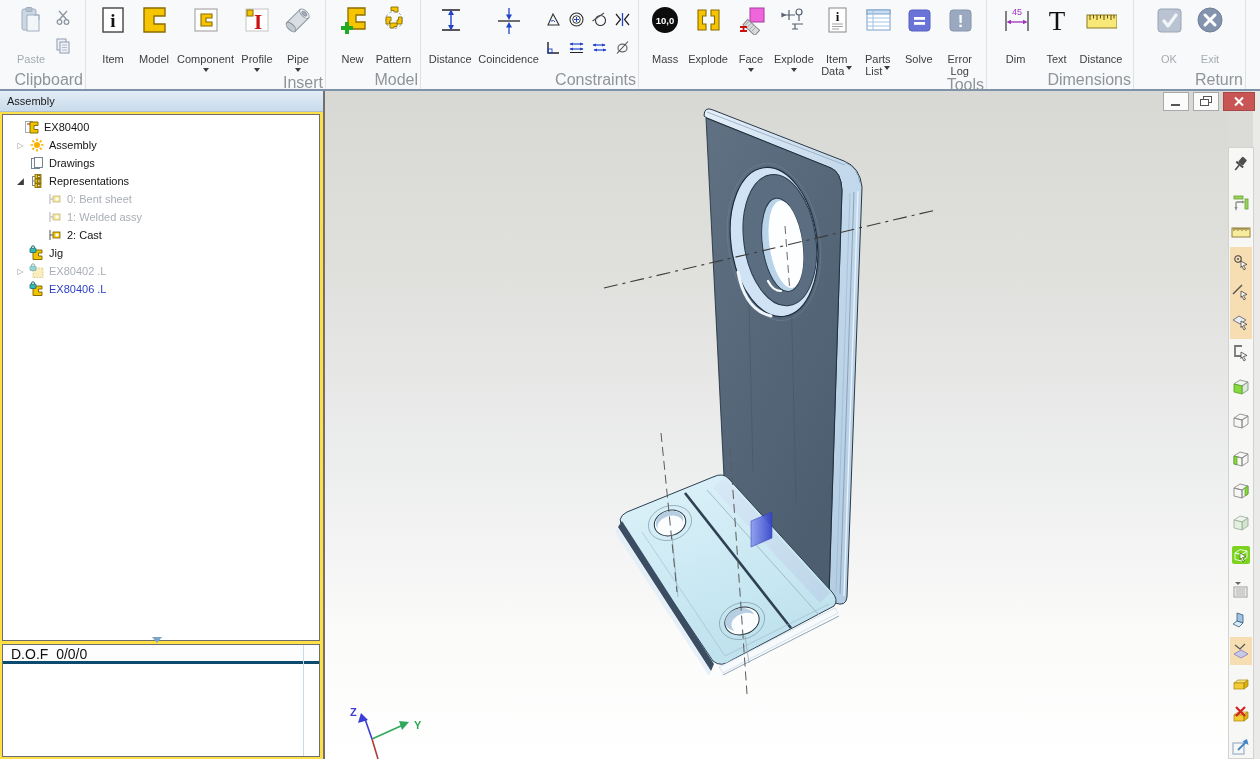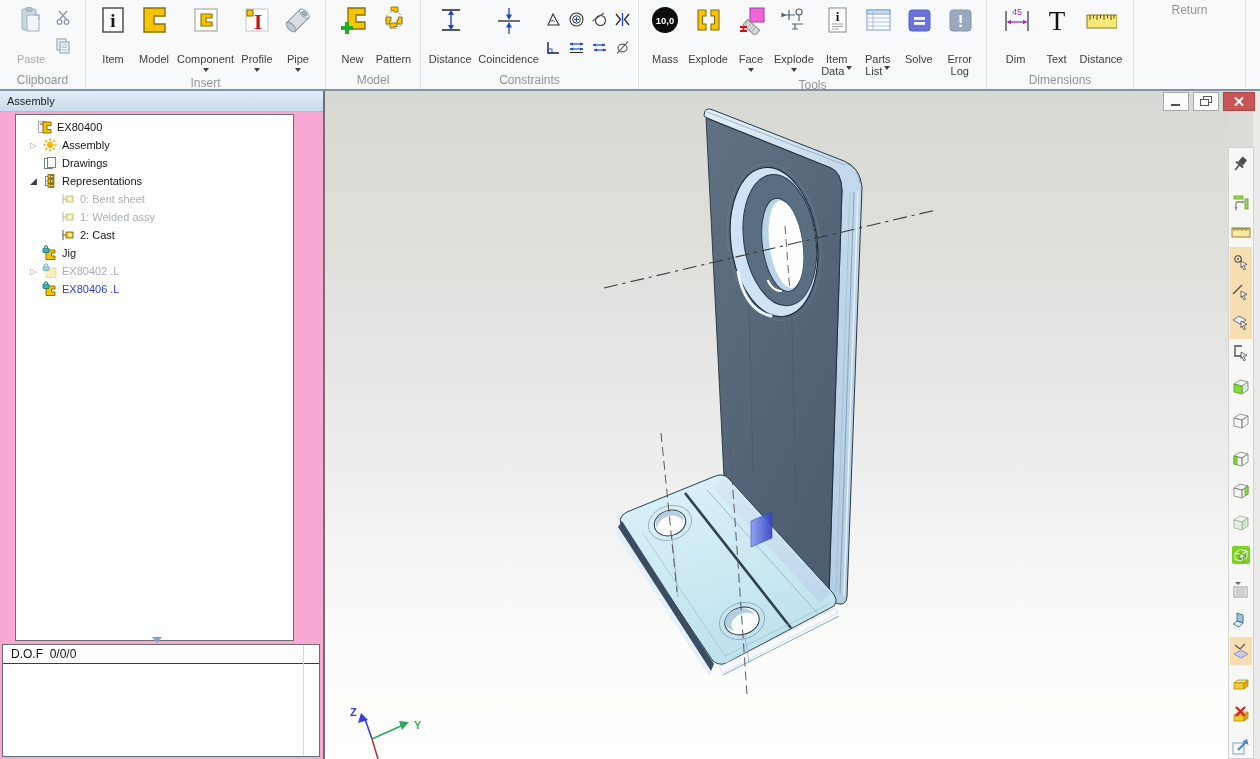--- a/index.html
+++ b/index.html
@@ -2,44 +2,44 @@
 <html><head>
 <meta charset="utf-8">
 <style>
   *{margin:0;padding:0;box-sizing:border-box}
   html,body{width:1260px;height:759px;overflow:hidden;font-family:"Liberation Sans",sans-serif;background:#fff;user-select:none}
   
   .ribbon{position:absolute;top:0;left:0;width:1260px;height:91px;background:#f8f9fa;border-bottom:2px solid #7e93aa;display:flex}
   .rgroup{height:100%;border-right:1px solid #dfe2e5;display:flex;flex-direction:column;padding:3px 2px 0}
   .rgroup:last-child{border-right:none}
   .rbody{flex:1;display:flex;align-items:flex-start;justify-content:center;gap:1px}
-  .rname{font-size:12px;color:#8f9499;text-align:center;height:16px;line-height:14px}
+  .rname{font-size:16px;color:#8f9499;text-align:right;height:16px;line-height:14px}
   .rbtn{display:flex;flex-direction:column;align-items:center;min-width:40px;padding:1px 2px;color:#3d3d3d;font-size:11px}
   .rbtn .icn{width:32px;height:32px;display:flex;align-items:center;justify-content:center}
   .rbtn .lbl{text-align:center;line-height:12px;margin-top:17px;white-space:nowrap}
   .rbtn .lbl.wrap{white-space:normal;width:36px}
   .dd{width:0;height:0;border:3px solid transparent;border-top:4px solid #3d3d3d;margin-top:3px}
   .dd.inline{display:inline-block;margin-left:2px;margin-top:0;vertical-align:2px}
   .disabled{color:#a6abb0}
   .smallcol{display:flex;flex-direction:column;gap:6px;margin-top:3px}
   .sbtn{width:22px;height:22px;display:flex;align-items:center;justify-content:center}
   .minigrid{display:grid;grid-template-columns:repeat(4,23px);grid-auto-rows:28px;margin-top:2px}
   .mini{display:flex;align-items:center;justify-content:center}
   
-  .leftpanel{position:absolute;top:91px;left:0;width:324px;height:668px;background:#f9a8d4;border-right:1px solid #707070}
+  .leftpanel{position:absolute;top:91px;left:0;width:324px;height:668px;background:#fde047;border-right:1px solid #707070}
   .asm-header{position:absolute;top:0;left:0;right:0;height:21px;background:linear-gradient(#e3edf7,#c9dbeb);border-bottom:1px solid #aebecd;font-size:11px;line-height:20px;padding-left:7px;color:#1a1a1a}
-  .treebox{position:absolute;top:23px;left:15px;width:279px;height:527px;border:1px solid #6e6e6e;background:#fff;overflow:hidden;padding-top:3px}
+  .treebox{position:absolute;top:23px;left:2px;width:318px;height:527px;border:1px solid #6e6e6e;background:#fff;overflow:hidden;padding-top:3px}
   .trow{height:18px;display:flex;align-items:center;font-size:11px;color:#141414}
   .exp{width:17px;text-align:center;font-size:8px;color:#9a9a9a;flex:none}
   .exp.open{color:#3c3c3c;font-size:9px}
   .ticon{flex:none;margin-right:4px}
   .t-grey{color:#a9aeb6}.t-lav{color:#b7bce0}.t-blue{color:#2b3fc4}
   .tri-collapse{position:absolute;top:546px;left:152px;width:0;height:0;border-left:5px solid transparent;border-right:5px solid transparent;border-top:6px solid #7aa3c8}
   .dofbox{position:absolute;top:553px;left:2px;width:318px;height:113px;border:1px solid #6e6e6e;background:#fff}
-  .dofrow{height:19px;border-bottom:1px solid #0c4a6e;background:#fdfdfe;font-size:12px;line-height:18px;padding-left:8px;color:#111}
+  .dofrow{height:19px;border-bottom:3px solid #0c4a6e;background:#fdfdfe;font-size:14px;line-height:18px;padding-left:8px;color:#111}
   .dof-vline{position:absolute;top:0;bottom:0;left:300px;width:1px;background:#ccd9e6}
   
   .viewport{position:absolute;top:91px;left:324px;width:904px;height:668px;background:linear-gradient(180deg,#d8d9d5 0%,#dfe0dc 25%,#eceded 55%,#fbfbfa 82%,#ffffff 100%);border-left:1px solid #707070}
   .scene{position:absolute;top:0;left:0}
   .wincontrols{position:absolute;top:92px;left:1163px;display:flex;gap:4px;z-index:30}
   .wbtn{width:26px;height:19px;background:#fbfbfb;border:1px solid #a9a9a9;display:flex;align-items:center;justify-content:center}
   .wbtn.close{width:32px;background:#c85454;border-color:#a94646}
   
   .rightrail{position:absolute;top:91px;left:1228px;width:32px;height:668px;background:#dbdcd8}
   .rail-extra{position:absolute;top:0;right:0;width:7px;height:100%;background:#eaeae8}
@@ -435,20 +435,40 @@
               <path d="M5,10 v5 M8.5,10 v3.5 M12,10 v5 M15.5,10 v3.5 M19,10 v5 M22.5,10 v3.5 M26,10 v5 M29,10 v3.5" stroke="#5a4a10" stroke-width="1"></path>
             </svg>
         </span>
         <span class="lbl">Distance</span>
       </div>
     </div>
     <div class="rname">Dimensions</div>
   </div>
 
   <div class="rgroup" style="width:112px">
+    <div class="rbody">
+      <div class="rbtn">
+        <span class="icn">
+          <svg width="30" height="30">
+              <rect x="4" y="4" width="23" height="23" rx="3" fill="#b9c3d1" stroke="#9aa4b4"></rect>
+              <path d="M10,16 L14,21 L22,10" fill="none" stroke="#f2f5f8" stroke-width="3.2" stroke-linecap="round" stroke-linejoin="round"></path>
+            </svg>
+        </span>
+        <span class="lbl disabled">OK</span>
+      </div>
+      <div class="rbtn">
+        <span class="icn">
+          <svg width="30" height="30">
+              <circle cx="15" cy="15" r="12" fill="#8494ae" stroke="#6e7e98"></circle>
+              <path d="M10,10 L20,20 M20,10 L10,20" stroke="#fff" stroke-width="3" stroke-linecap="round"></path>
+            </svg>
+        </span>
+        <span class="lbl disabled">Exit</span>
+      </div>
+    </div>
     <div class="rname">Return</div>
   </div>
   <div style="flex:1"></div>
 </div>
 
 <div class="leftpanel">
   <div class="asm-header">Assembly</div>
 
   <div class="treebox">
     <div class="trow" style="padding-left:21px">

